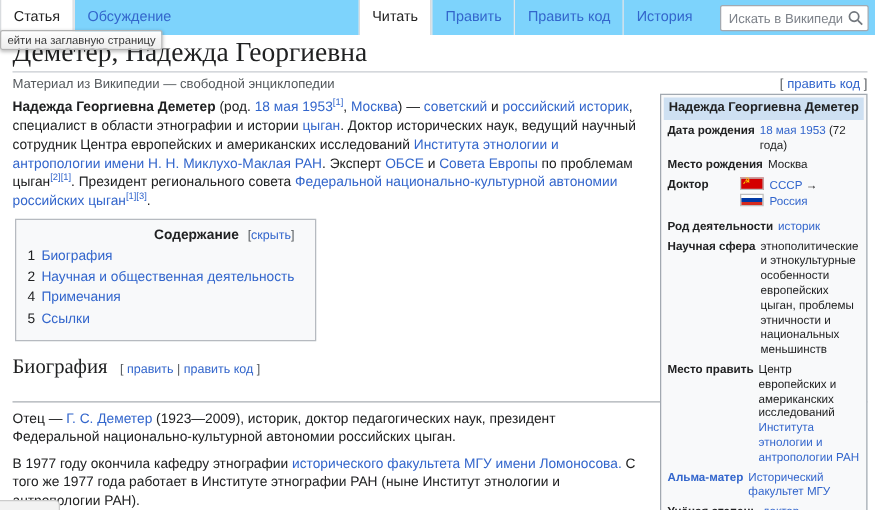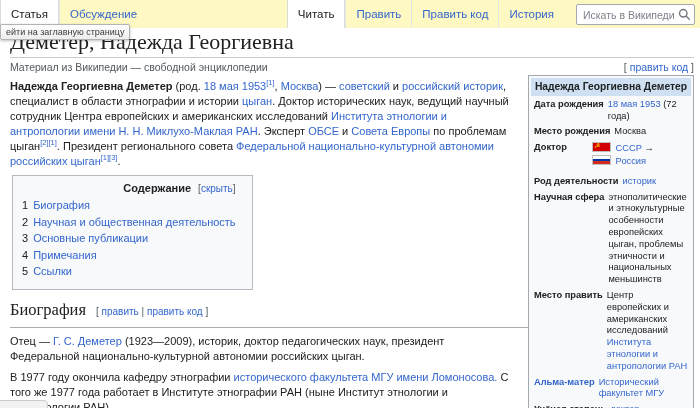--- a/index.html
+++ b/index.html
@@ -1,20 +1,20 @@
 <!DOCTYPE html>
 <html lang="ru"><head>
 <meta charset="utf-8">
 <style>
   * { margin:0; padding:0; box-sizing:border-box; }
   html,body { width:700px; height:408px; overflow:hidden; background:#fff;
     font-family:"Liberation Sans","DejaVu Sans",sans-serif; color:#202122; }
 
   
-  .topbar { position:relative; height:28px; background:#fef9c3; display:flex;
+  .topbar { position:relative; height:28px; background:#7dd3fc; display:flex;
     justify-content:space-between; align-items:flex-end; }
   .tabs { display:flex; height:28px; }
   .tab { display:flex; align-items:center; height:28px; padding:0 10px;
     font-size:11.5px; color:#3366cc; white-space:nowrap; cursor:pointer;
     border-left:1px solid #e3e5e8; }
   .tab.active { background:#fff; color:#222; border-left:1px solid #d9dcdf;
     border-right:1px solid #d9dcdf; }
   .right-group { display:flex; align-items:flex-end; }
   .searchwrap { position:relative; margin:0 5px 3px 12px; }
   .searchwrap input { width:119px; height:21px; border:1px solid #a2a9b1;
@@ -48,21 +48,21 @@
     background:#f8f9fa; padding:6px 16px 8px 9px; font-size:11px; }
   .toc-head { text-align:right; margin-bottom:4px; }
   .toc-title { font-weight:bold; color:#202122; }
   .toc-toggle { font-size:10px; margin-left:4px; color:#54595d; }
   .toc ul { list-style:none; }
   .toc li { line-height:14.5px; margin:2px 0; white-space:nowrap; }
   .toc-num { color:#202122; margin-right:5px; }
 
   
   h2.sec { font-family:"Liberation Serif","DejaVu Serif",serif; font-weight:400;
-    font-size:16.5px; line-height:19px; margin:10px 0 4px; padding-bottom:6px;
+    font-size:16.5px; line-height:19px; margin:10px 0 4px; padding-bottom:16px;
     border-bottom:1px solid #a9aeb4; }
   .editsection { font-family:"Liberation Sans","DejaVu Sans",sans-serif;
     font-size:10px; margin-left:10px; color:#54595d; }
 
   
   .infobox { float:right; width:166px; margin:2px 0 8px 14px;
     border:1px solid #a2a9b1; background:#f8f9fa; padding:2px;
     font-size:9.3px; line-height:11.8px; }
   .ib-title { background:#cee0f2; text-align:center; font-weight:bold;
     font-size:10.3px; padding:3px 2px; margin-bottom:1px; }
@@ -174,21 +174,20 @@
   <p class="wp"><span class="wbold">Надежда Георгиевна Деметер</span><span> (род. </span><a class="wlink">18 мая 1953</a><sup class="wref">[1]</sup><span>, </span><a class="wlink">Москва</a><span>) — </span><a class="wlink">советский</a><span> и </span><a class="wlink">российский</a><span> </span><a class="wlink">историк</a><span>, специалист в области этнографии и истории </span><a class="wlink">цыган</a><span>. Доктор исторических наук, ведущий научный сотрудник Центра европейских и американских исследований </span><a class="wlink">Института этнологии и антропологии имени Н. Н. Миклухо-Маклая РАН</a><span>. Эксперт </span><a class="wlink">ОБСЕ</a><span> и </span><a class="wlink">Совета Европы</a><span> по проблемам цыган</span><sup class="wref">[2][1]</sup><span>. Президент регионального совета </span><a class="wlink">Федеральной национально-культурной автономии российских цыган</a><sup class="wref">[1][3]</sup><span>.</span></p>
 
   <div class="toc">
     <div class="toc-head">
       <span class="toc-title">Содержание</span>
       <span class="toc-toggle"><span>[</span><a class="wlink">скрыть</a><span>]</span></span>
     </div>
     <ul>
       <li><span class="toc-num">1</span><a class="wlink">Биография</a></li>
       <li><span class="toc-num">2</span><a class="wlink">Научная и общественная деятельность</a></li>
-      <li><span class="toc-num">3</span><a class="wlink">Основные публикации</a></li>
       <li><span class="toc-num">4</span><a class="wlink">Примечания</a></li>
       <li><span class="toc-num">5</span><a class="wlink">Ссылки</a></li>
     </ul>
   </div>
 
   <h2 class="sec">
     <span>Биография</span><span class="editsection"><span>[ </span><a class="wlink">править</a><span> | </span><a class="wlink">править код</a><span> ]</span></span>
   </h2>
   <p class="wp"><span>Отец — </span><a class="wlink">Г. С. Деметер</a><span> (1923—2009), историк, доктор педагогических наук, президент Федеральной национально-культурной автономии российских цыган.</span></p>
   <p class="wp"><span>В 1977 году окончила кафедру этнографии </span><a class="wlink">исторического факультета МГУ имени Ломоносова.</a><span> С того же 1977 года работает в Институте этнографии РАН (ныне Институт этнологии и антропологии РАН).</span></p>

